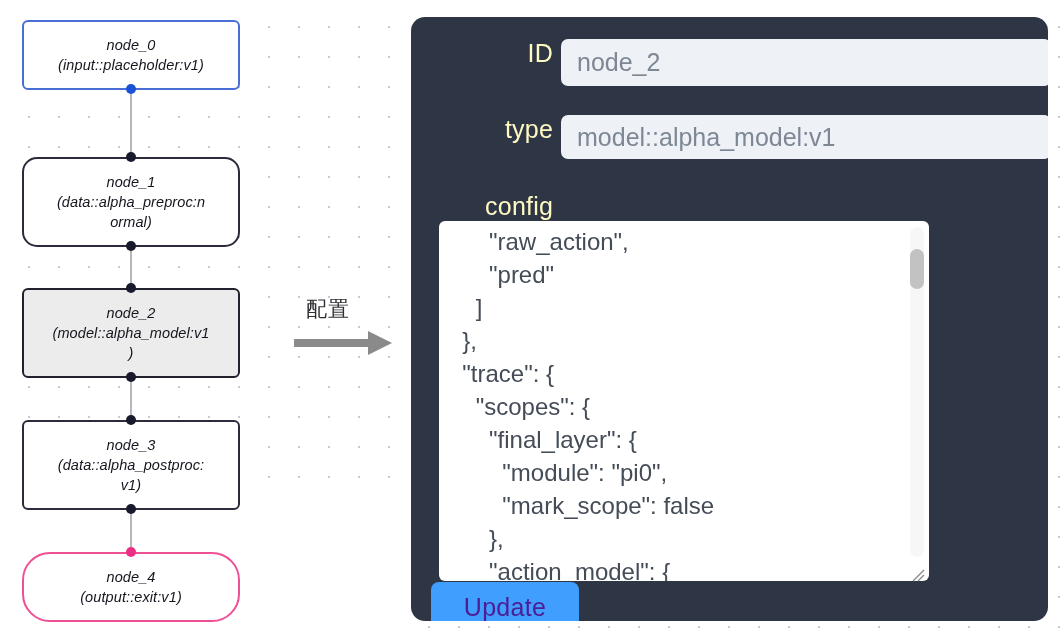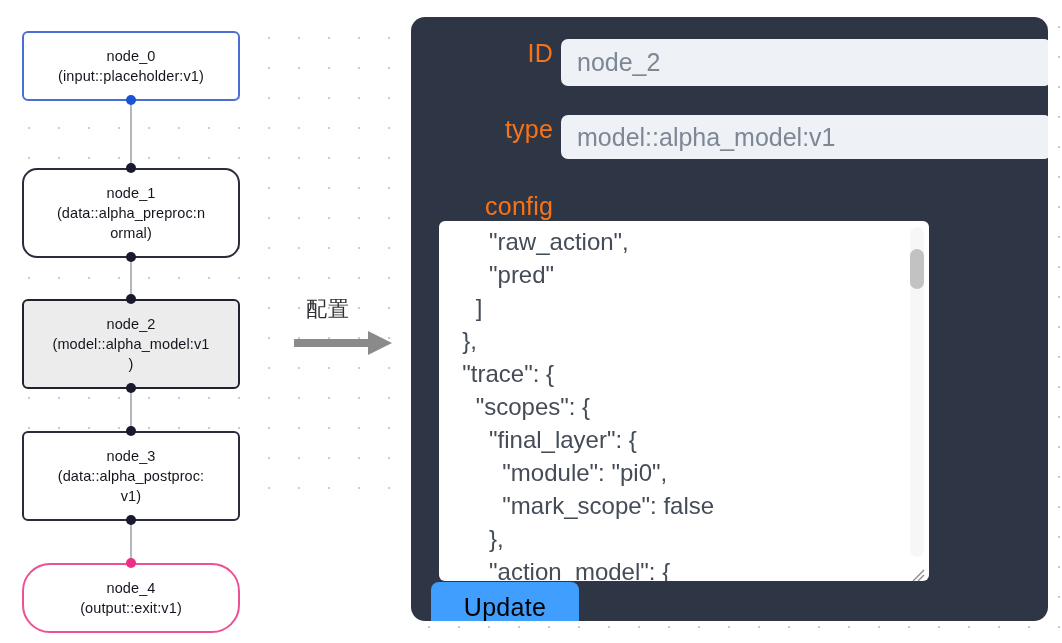--- a/index.html
+++ b/index.html
@@ -15,27 +15,28 @@
     width: 1062px;
     height: 643px;
     overflow: hidden;
     background: #ffffff;
   }
 
   
   #graph-canvas {
     position: absolute;
     left: 0;
-    top: 11px;
+    top: 0;
     width: 400px;
     height: 506px;
     background-color: #ffffff;
     background-image: radial-gradient(circle, #c9c9d4 1px, rgba(0,0,0,0) 1.1px);
     background-size: 30px 30px;
     background-position: 14px 12px;
+    font-style: italic;
   }
   #dot-bg-right {
     position: absolute;
     left: 400px;
     top: 0;
     width: 662px;
     height: 643px;
     background-color: #ffffff;
     background-image: radial-gradient(circle, #c9c9d4 1px, rgba(0,0,0,0) 1.1px);
     background-size: 30px 30px;
@@ -112,21 +113,21 @@
     background: #2e3646;
     border-radius: 14px;
     overflow: hidden;
   }
   .field-row {
     position: absolute;
     display: flex;
     align-items: flex-start;
   }
   .field-label {
-    color: #f97316;
+    color: #fef9c3;
     font-size: 25px;
     font-weight: 400;
     letter-spacing: 0.2px;
     text-align: right;
     width: 122px;
   }
   .field-input {
     box-sizing: border-box;
     background: #eef1f6;
     border: none;
@@ -194,21 +195,21 @@
     height: 16px;
   }
 
   #update-button {
     position: absolute;
     left: 20px;
     top: 565px;
     width: 148px;
     height: 50px;
     background: #409eff;
-    color: #000000;
+    color: #4c1d95;
     border: none;
     border-radius: 8px;
     font-size: 25px;
     font-family: "Liberation Sans", sans-serif;
     letter-spacing: 0.3px;
     cursor: pointer;
     text-align: center;
     line-height: 50px;
     padding: 0;
   }

